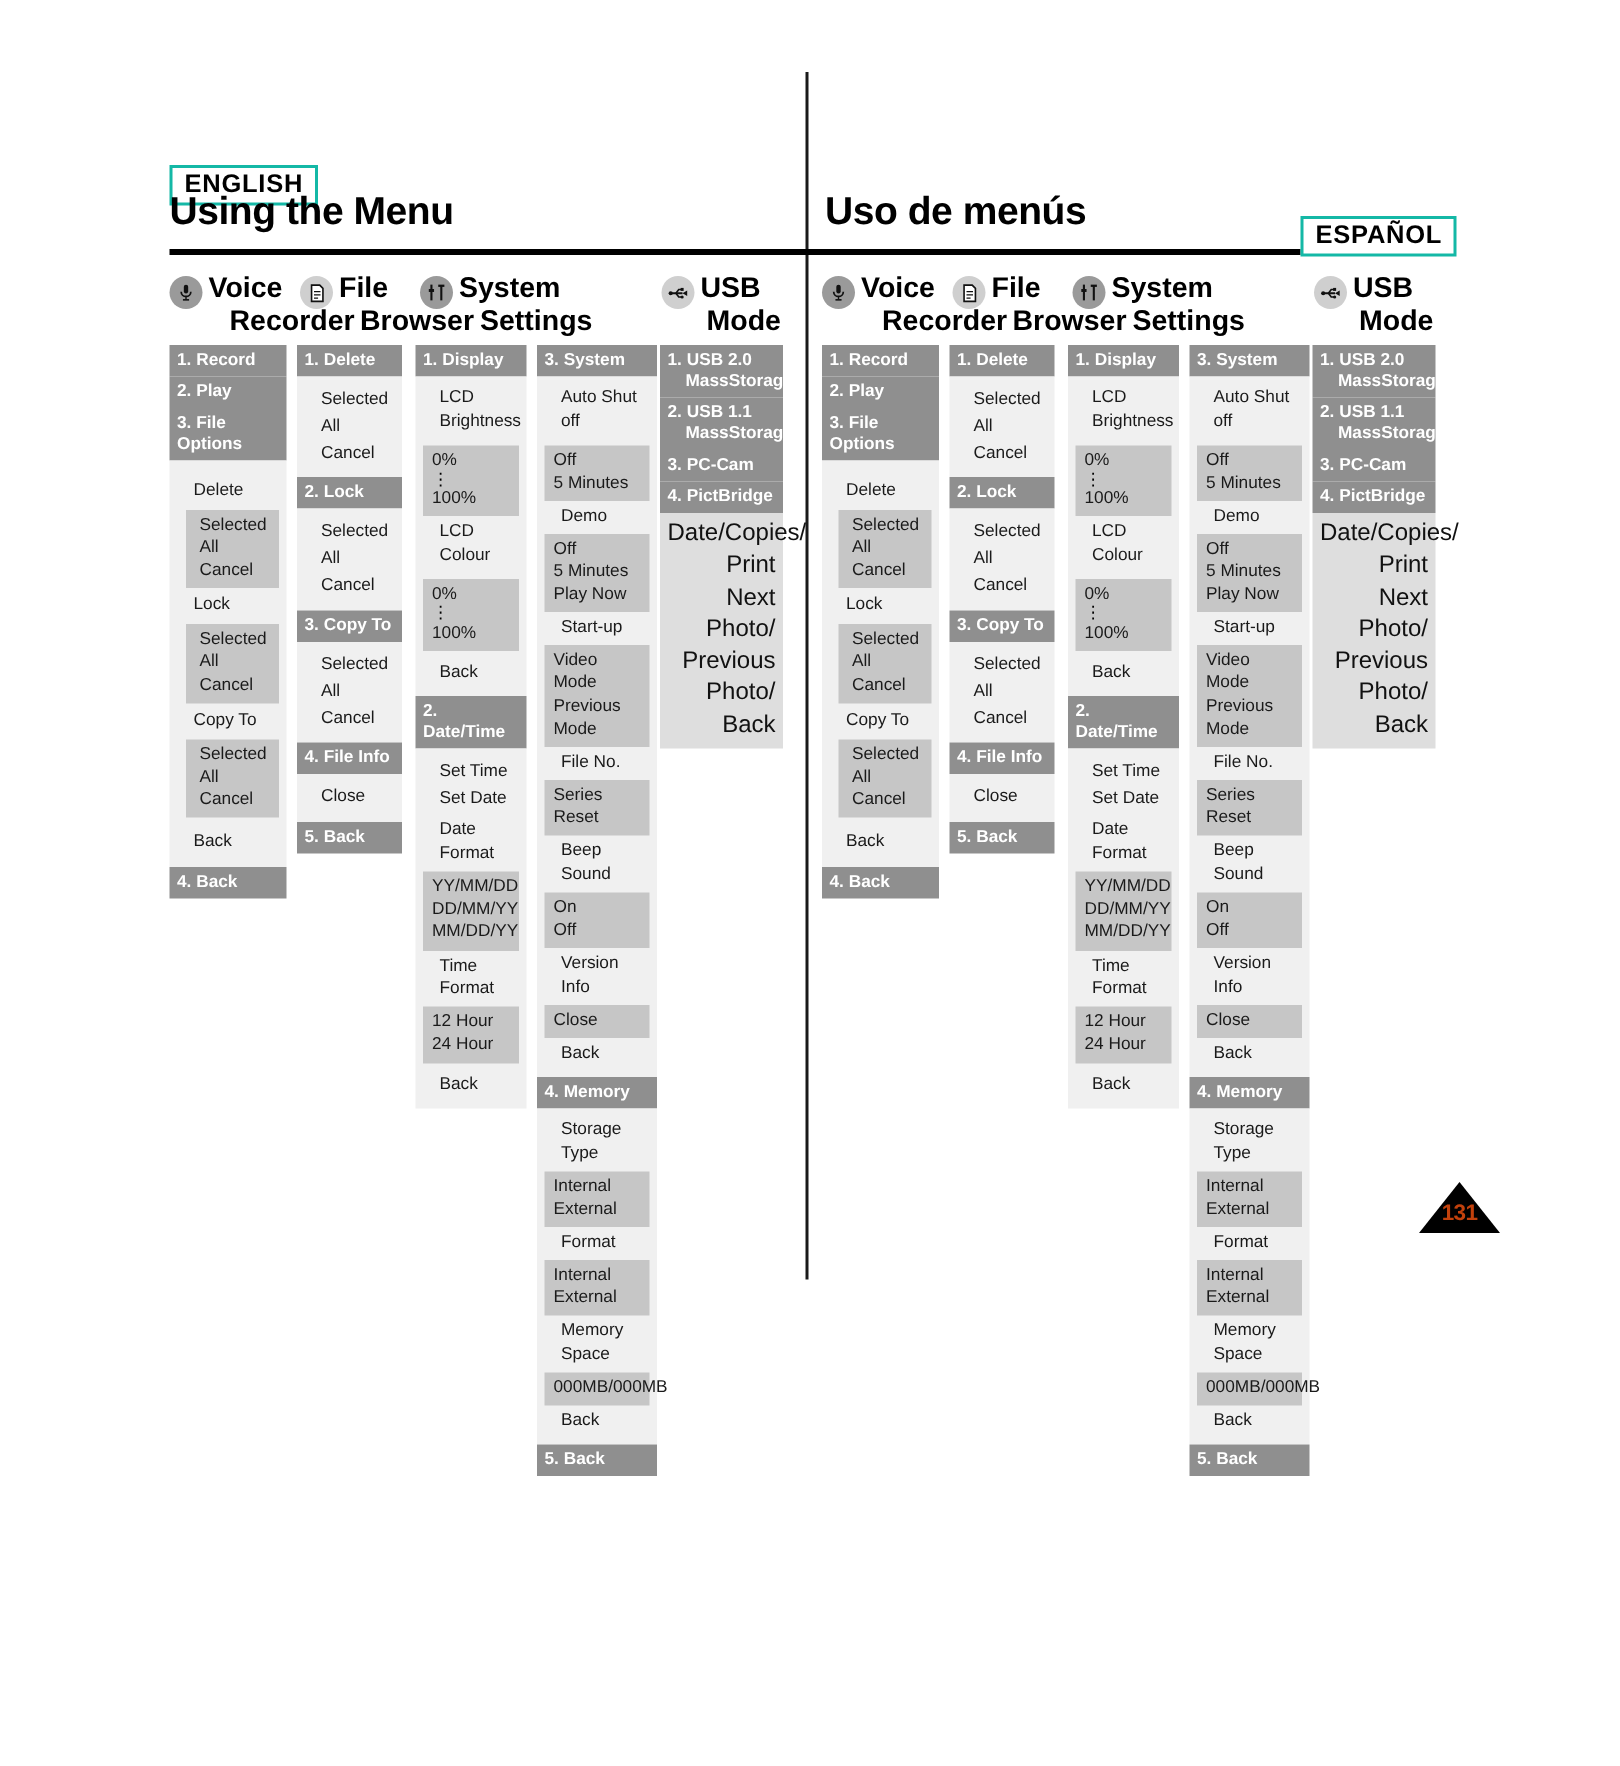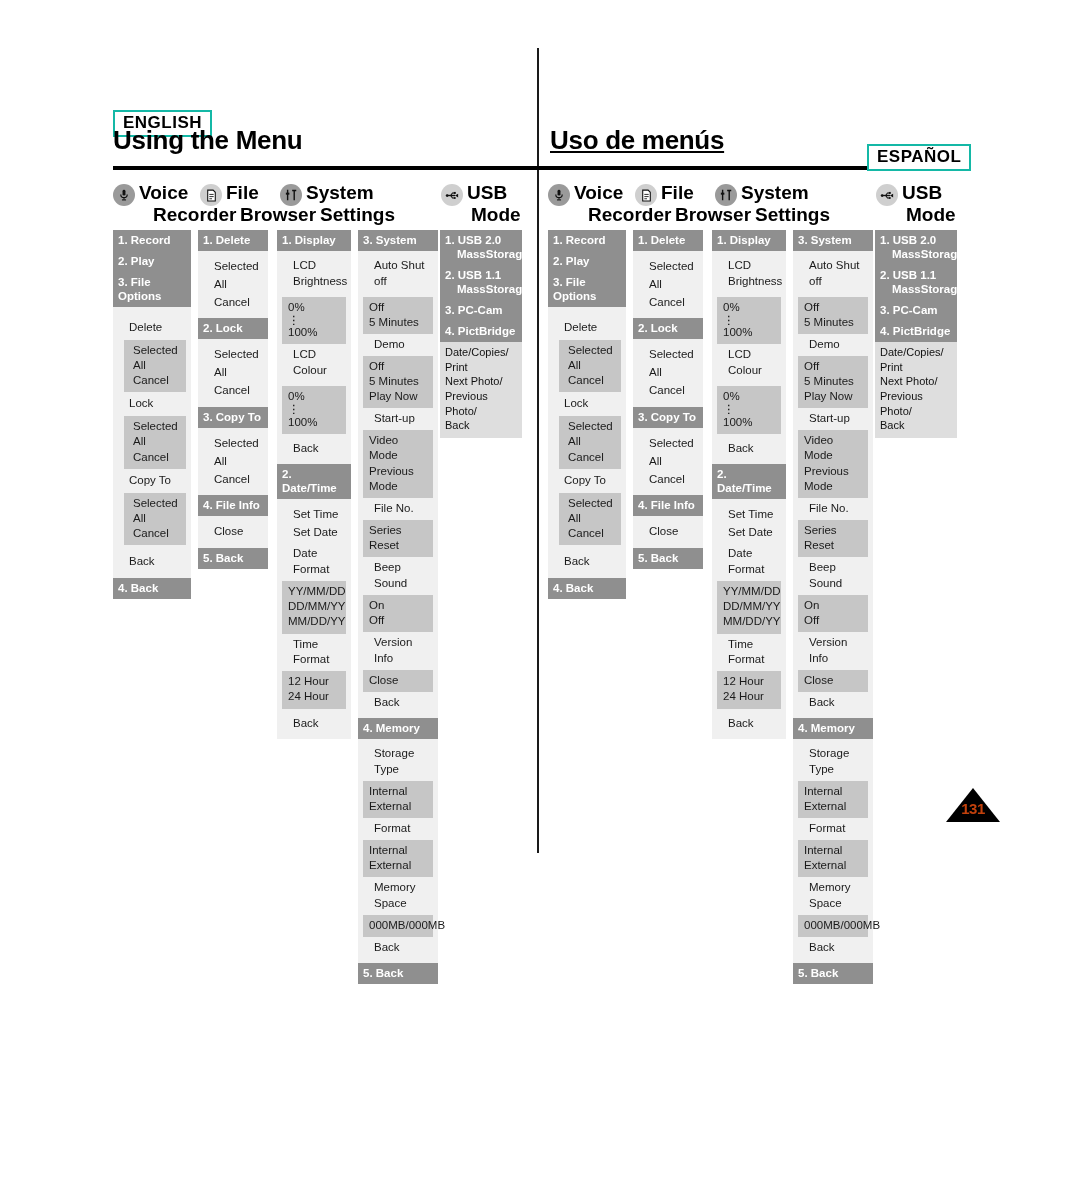--- a/index.html
+++ b/index.html
@@ -81,21 +81,21 @@
 
   .page-title {
     position: absolute;
     top: 125px;
     font-size: 26px;
     font-weight: bold;
     letter-spacing: -0.3px;
     white-space: nowrap;
   }
   #sec-en .page-title { left: 113px; }
-  #sec-es .page-title { left: 115px; text-decoration: underline; }
+  #sec-es .page-title { left: 115px; }
 
   
   .grp {
     position: absolute;
     top: 182px;
   }
   .grp .icon-badge {
     position: absolute;
     left: 0;
     top: 2px;
@@ -178,23 +178,24 @@
     margin-bottom: 0;
     box-sizing: border-box;
   }
   .tile .ind { display: block; padding-left: 12px; }
   .pb-body {
     background: #dedede;
     padding: 3px 5px 5px 5px;
     box-sizing: border-box;
   }
   .pb-body .pbline {
-    font-size: 11px;
+    font-size: 16px;
     line-height: 1.33;
     color: #111;
+    text-align: right;
   }
 </style>
 </head>
 <body>
 
 <div class="v-divider"></div>
 <div class="h-rule"></div>
 
 <div class="page-badge">
   <div class="tri"></div>

